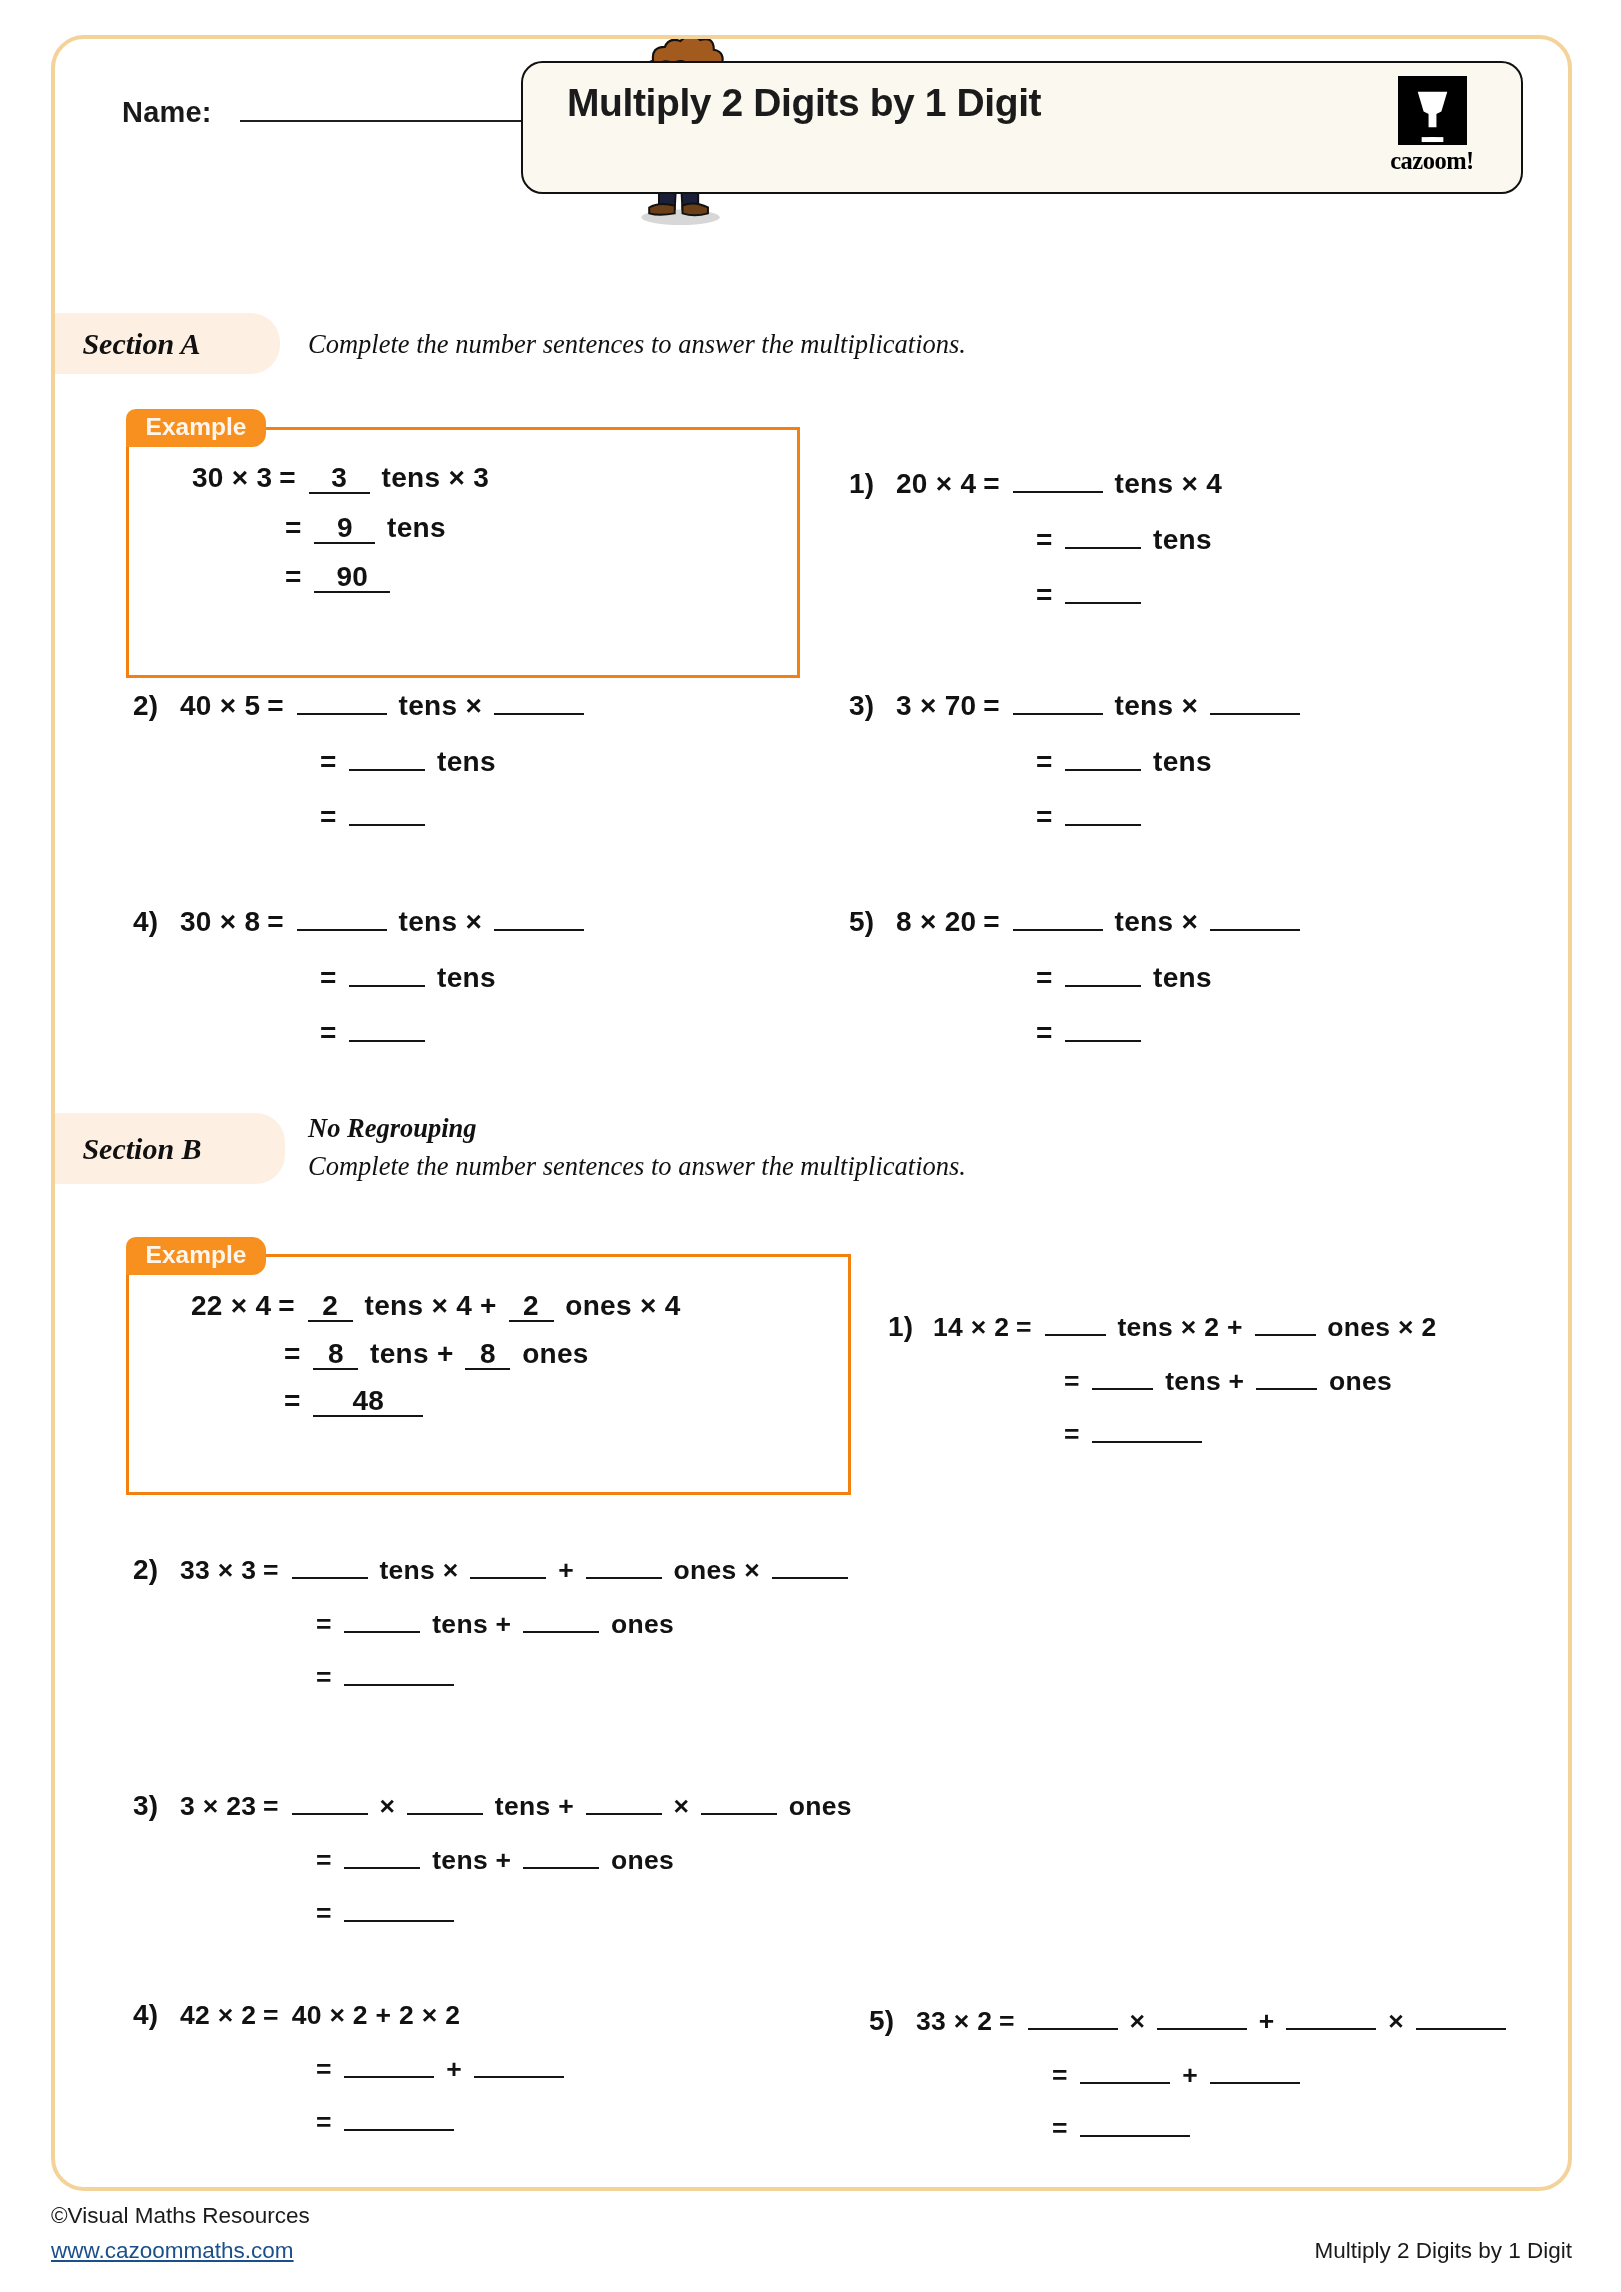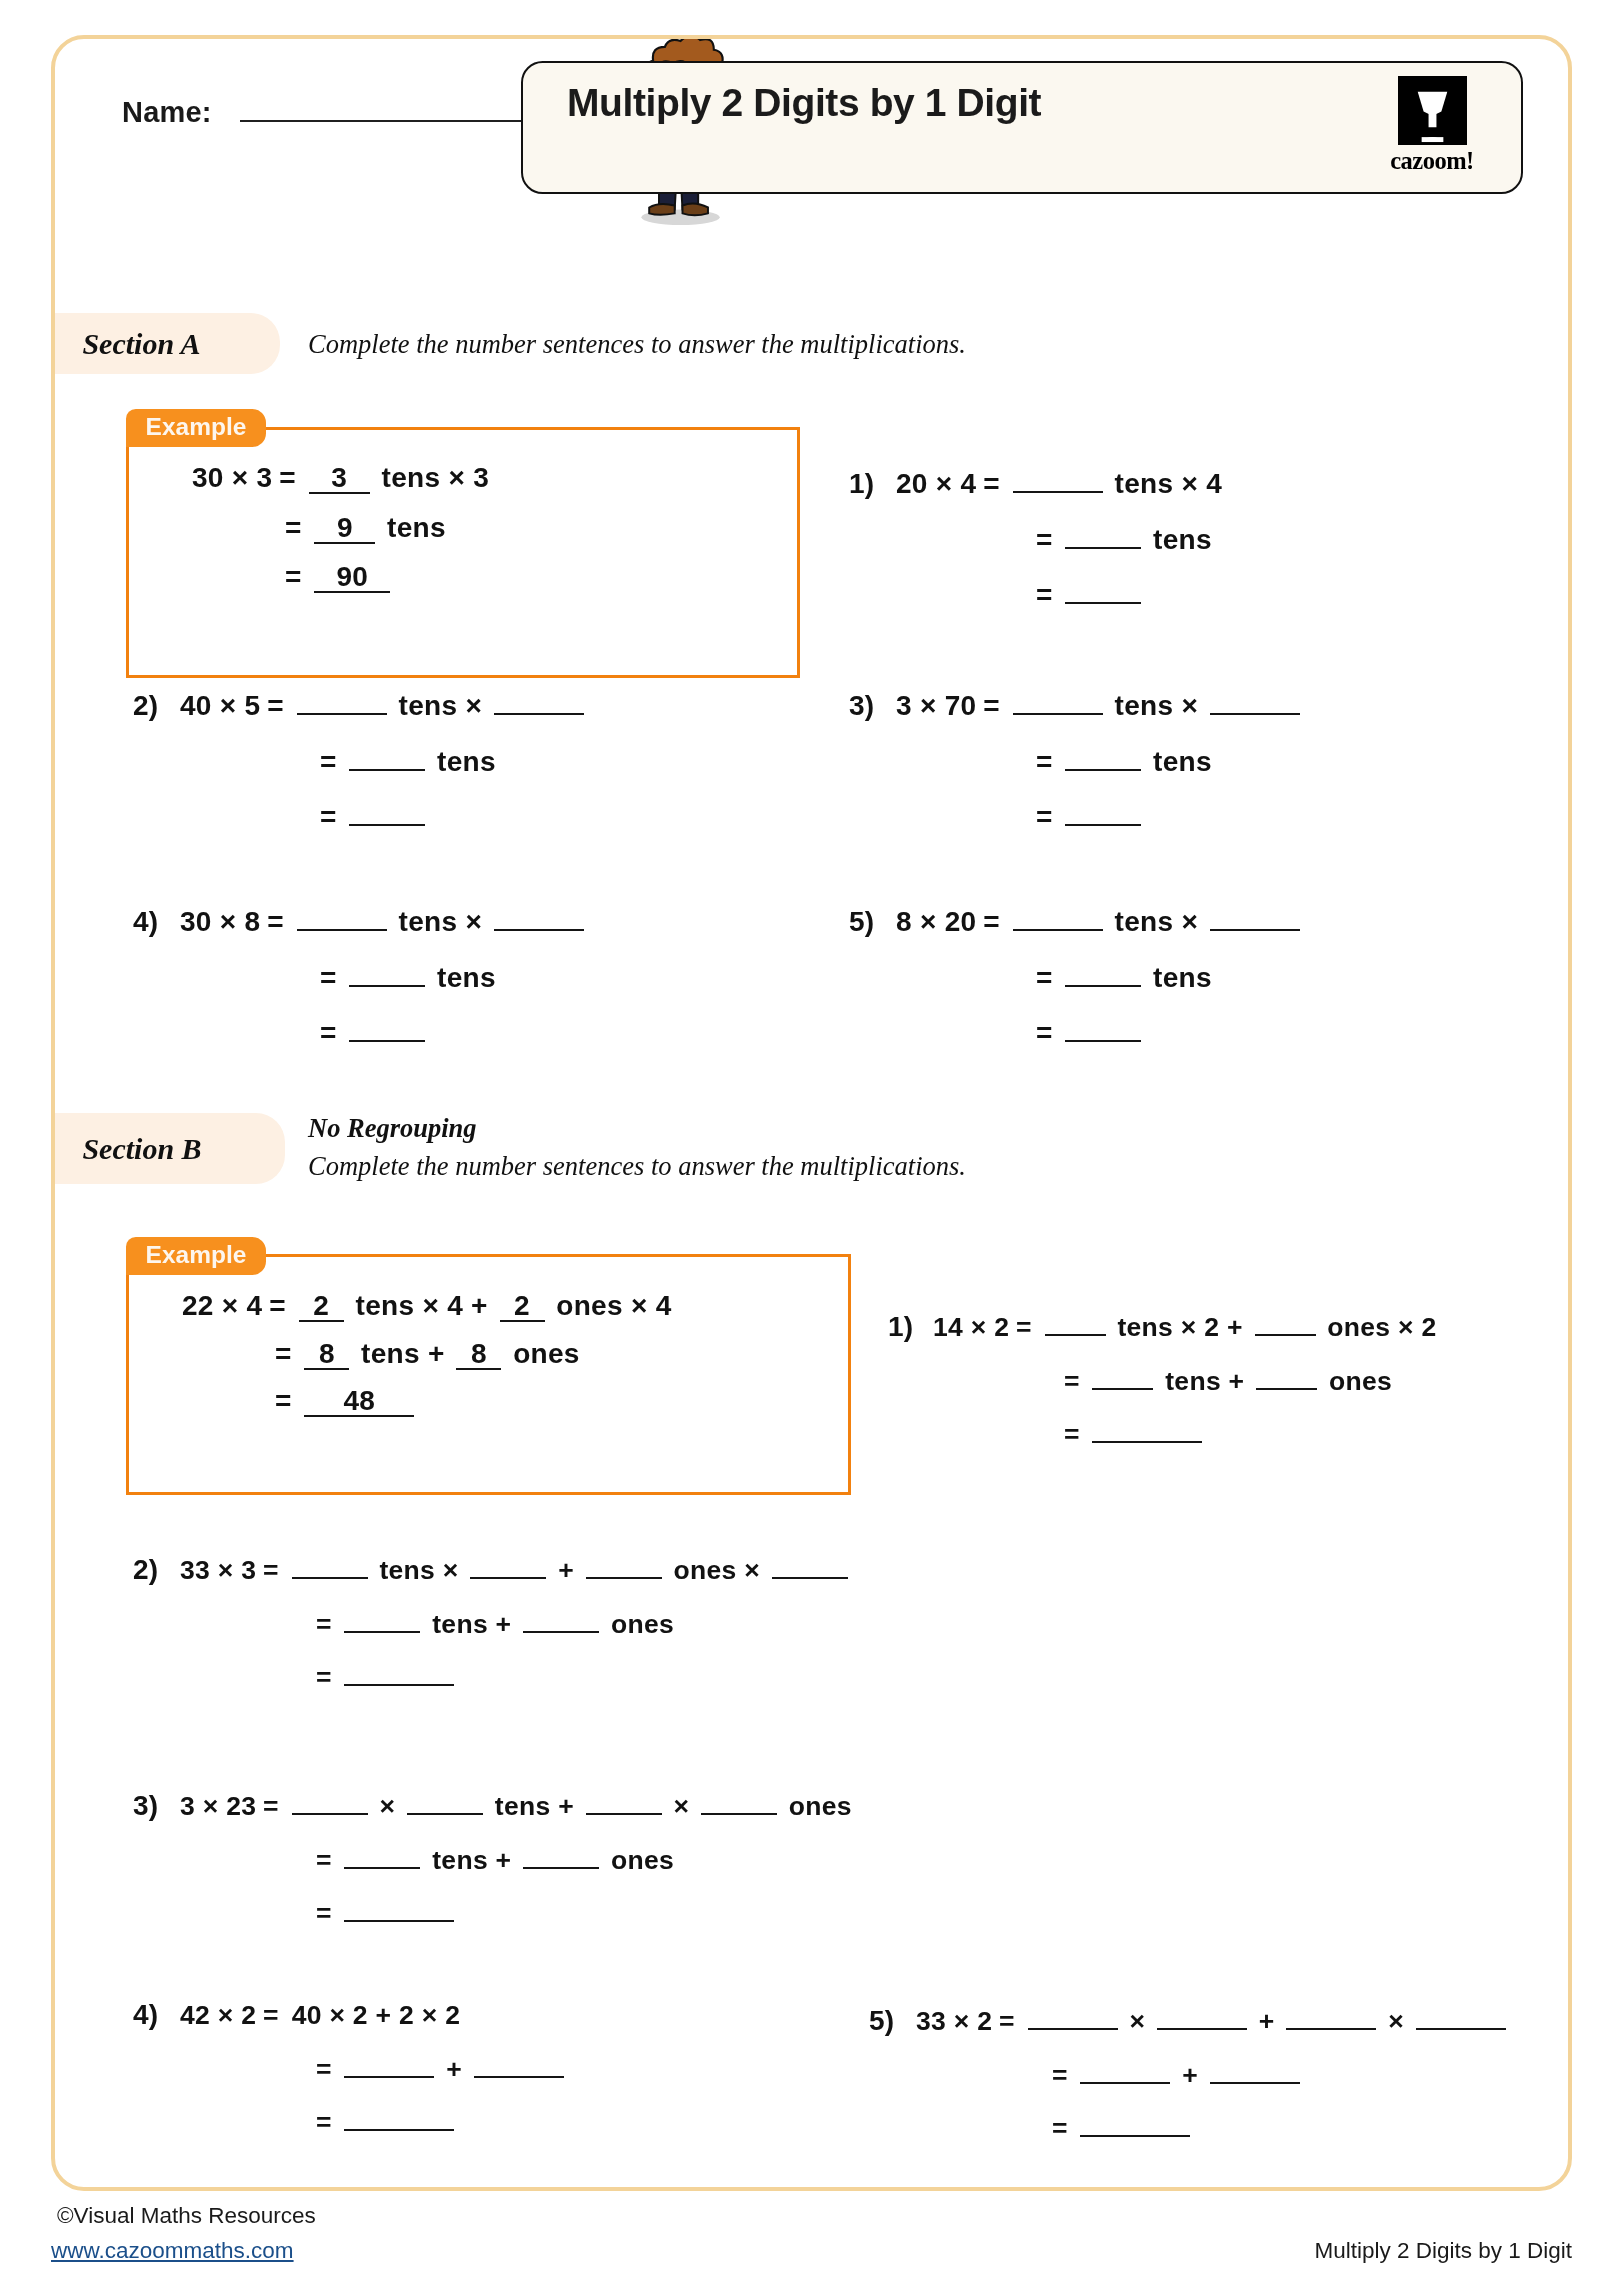--- a/index.html
+++ b/index.html
@@ -204,21 +204,21 @@
   
   #footer {
     position: absolute;
     left: 51px;
     top: 2203px;
     width: 1521px;
     height: 88px;
     font-size: 22.5px;
     color: #1a1a1a;
   }
-  #footer .copy { position: absolute; left: 0; top: 0; margin-left: 6px; }
+  #footer .copy { position: absolute; left: 0; top: 0; }
   #footer .site {
     position: absolute; left: 0; top: 35px;
     color: #1b4f8a;
     text-decoration: underline;
   }
   #footer .ftitle { position: absolute; right: 0; top: 35px; }
 </style>
 </head>
 <body>
 
@@ -418,21 +418,21 @@
 
   <div class="section-band" style="top:1074px; width:230px; height:71px;">
     <span class="section-tag">Section B</span>
   </div>
   <div class="section-instr bold" style="left:253px; top:1074px;">No Regrouping</div>
   <div class="section-instr" style="left:253px; top:1112px;">Complete the number sentences to answer the multiplications.</div>
 
   <div class="example-box" style="left:71px; top:1215px; width:725px; height:241px;"></div>
   <div class="example-tab" style="left:71px; top:1198px;">Example</div>
 
-  <div class="q" style="left:127px; top:1251px;">
+  <div class="q" style="left:136px; top:1251px;">
     <div class="mline">
       <span>22 × 4</span>
       <span class="tok eq">=</span>
       <span class="blank w-xs">2</span>
       <span class="word">tens × 4 +</span>
       <span class="blank w-xs">2</span>
       <span class="word">ones × 4</span>
     </div>
     <div class="mline" style="margin-top:15.7px; margin-left:86px;">
       <span class="tok eq">=</span>

